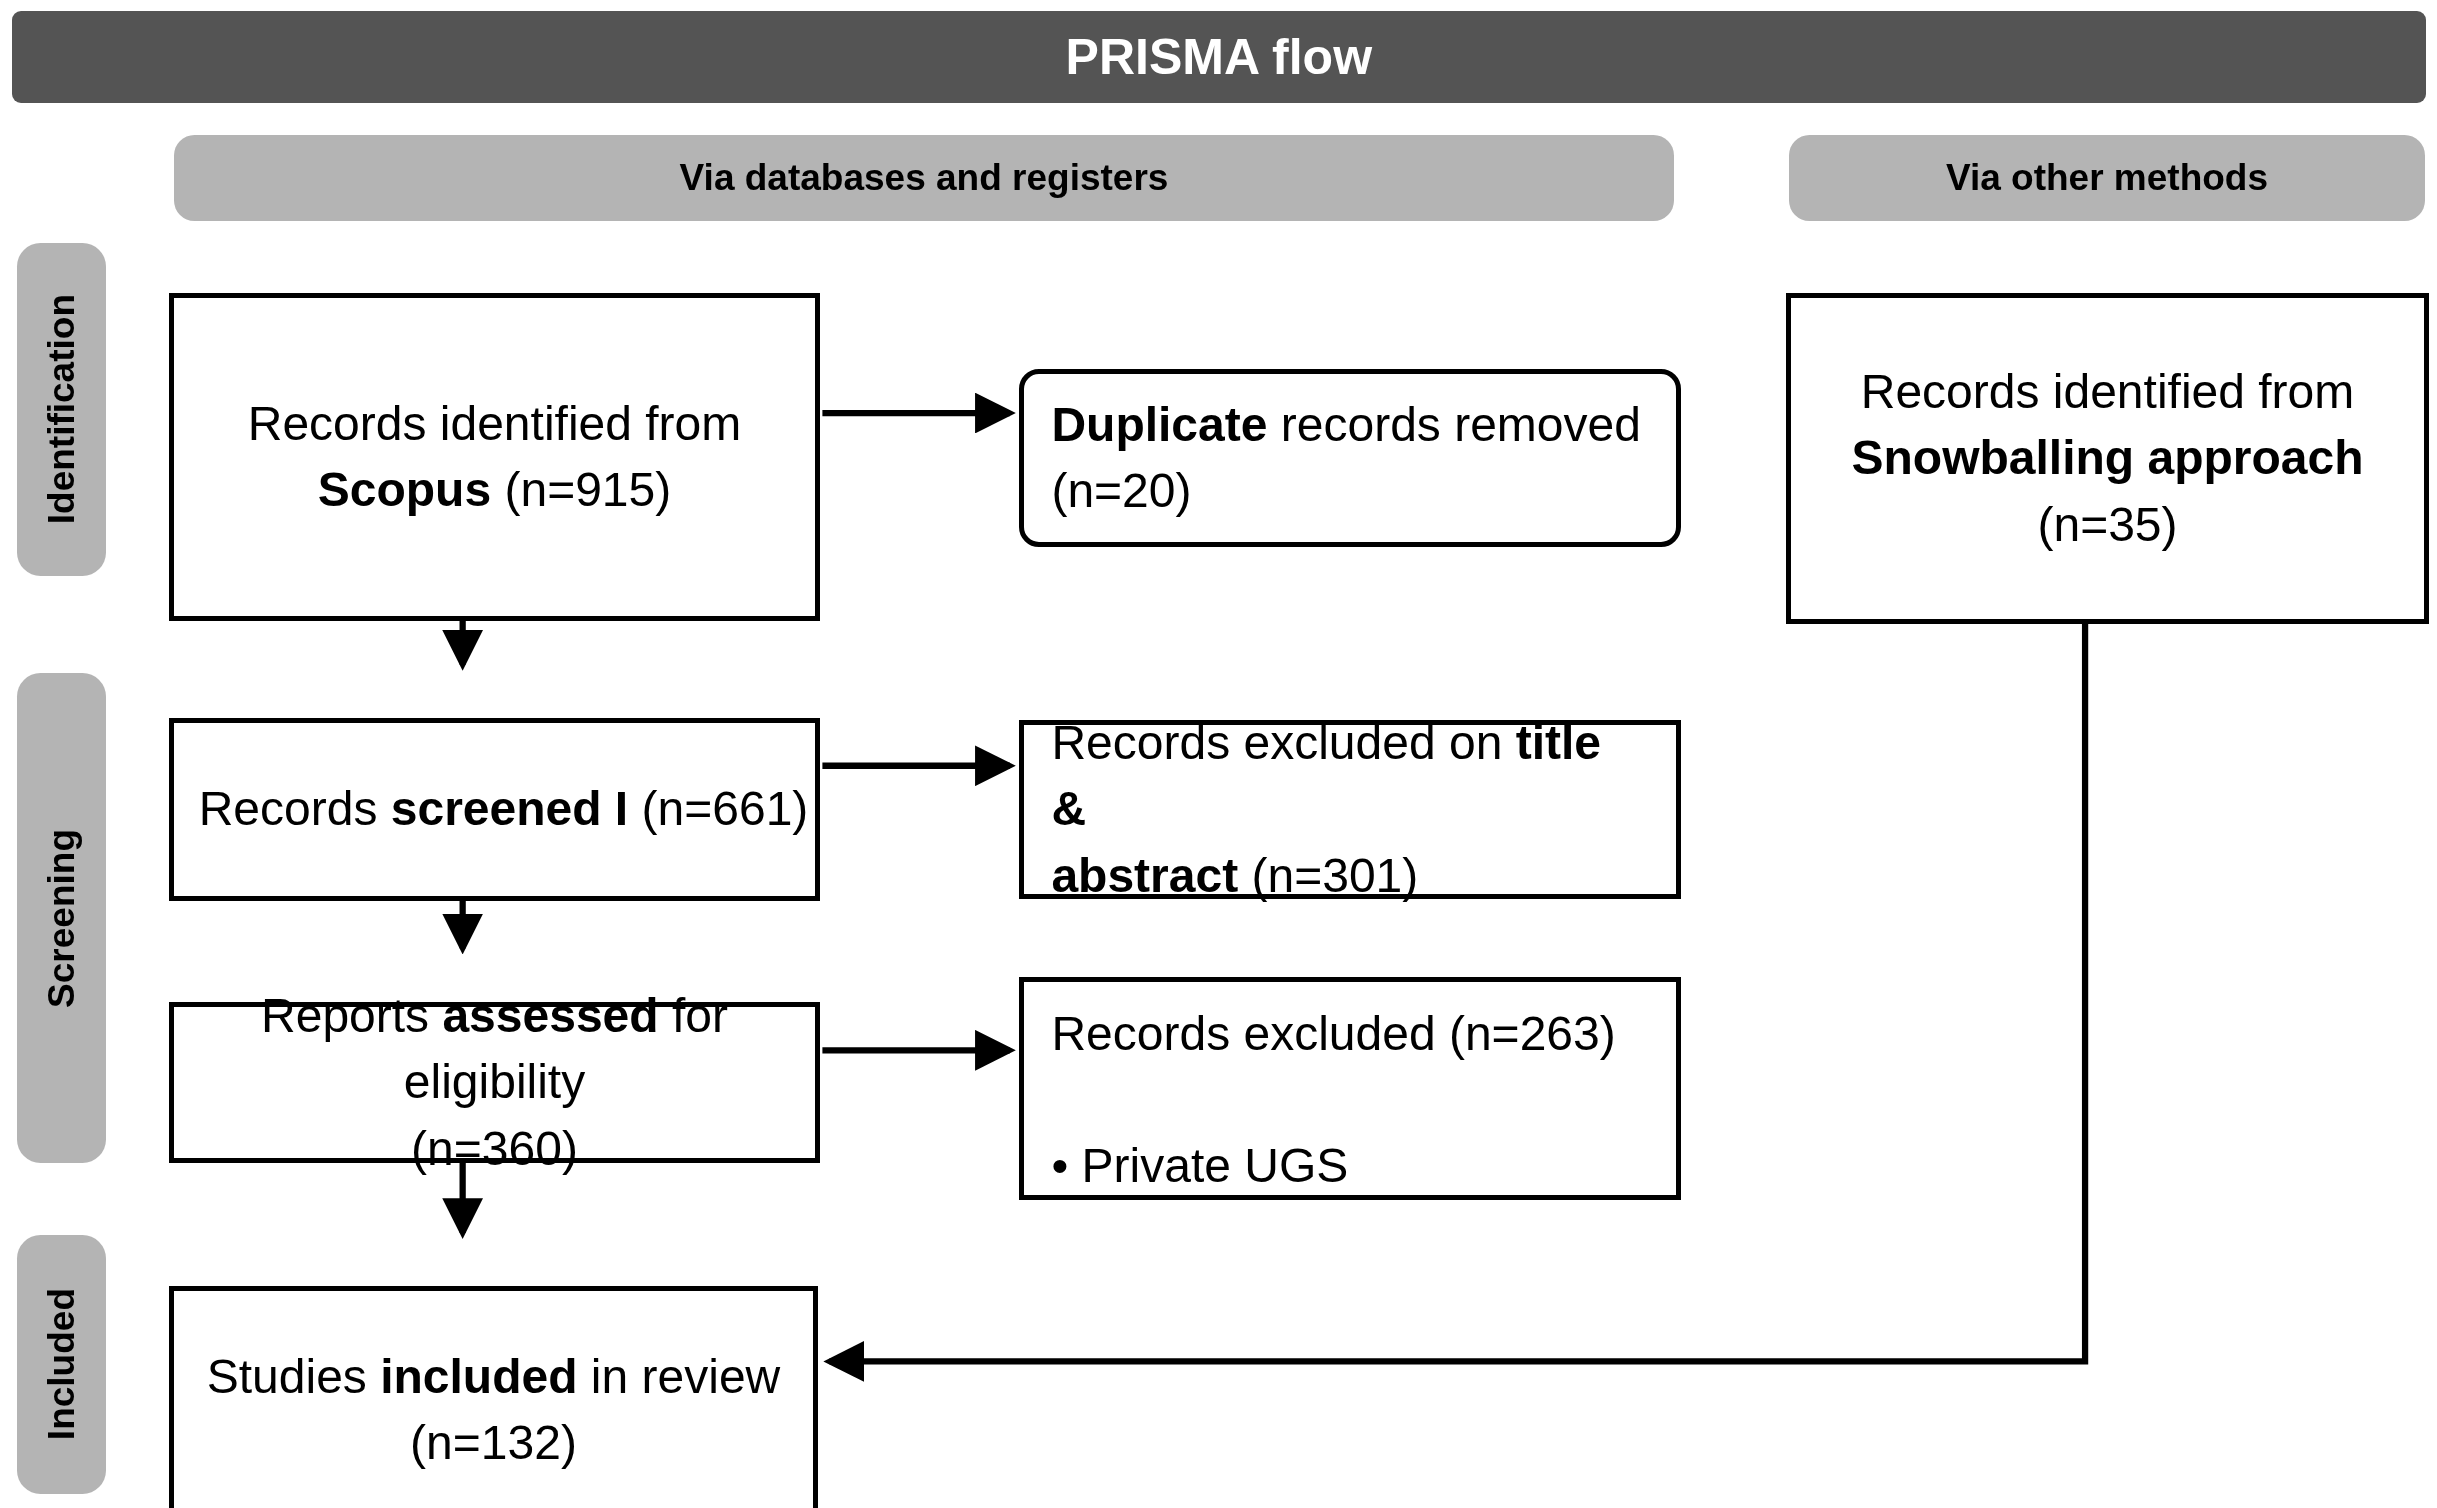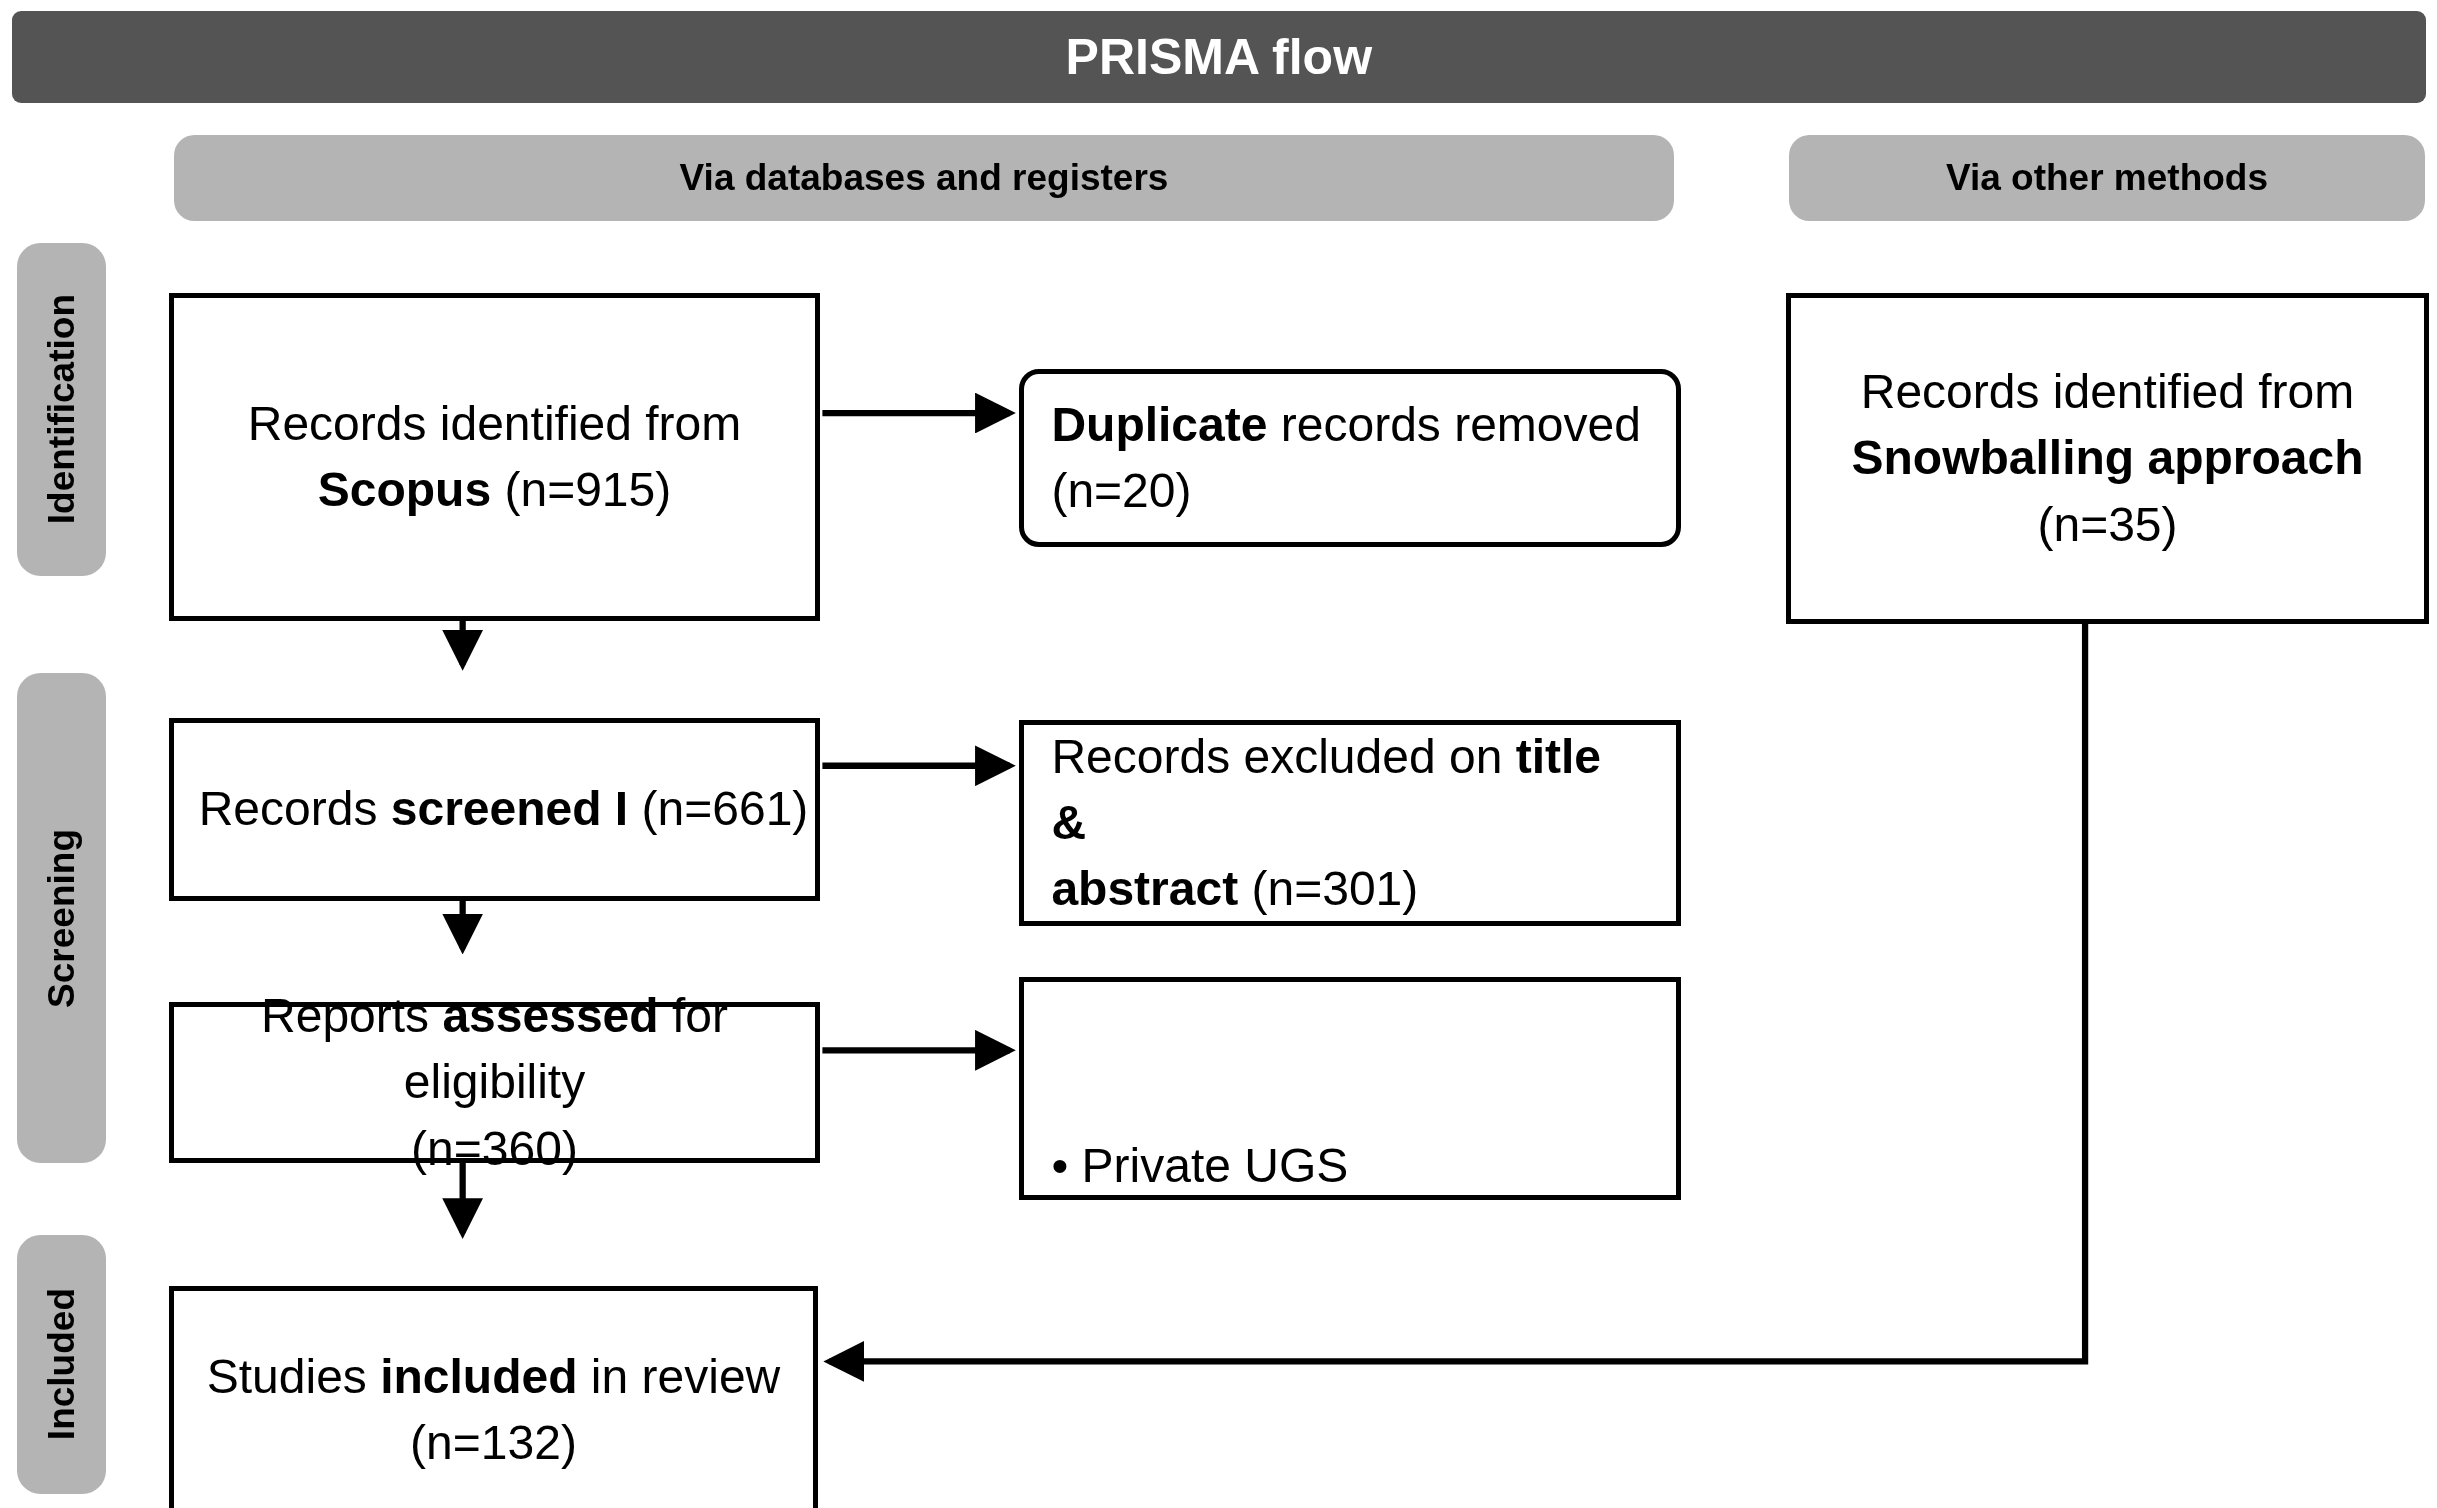--- a/index.html
+++ b/index.html
@@ -41,21 +41,21 @@
     display:flex;flex-direction:column;justify-content:center;
     font-size:48px;line-height:1.38;color:var(--ink);margin-top:44px;
   }
   .box .txt{width:100%;}
   .center{text-align:center;}
   .leftal{text-align:left;padding:0 27.4px;}
   .b-scopus   {left:169px; top:249px; width:651px;height:328px;}
   .b-dup      {left:1019px;top:325px; width:662px;height:178px;border-radius:20px;}
   .b-snow     {left:1786px;top:249px; width:643px;height:331px;}
   .b-screened {left:169px; top:674px; width:651px;height:183px;padding-left:18px;}
-  .b-excl1    {left:1019px;top:676px; width:662px;height:206px;}
+  .b-excl1    {left:1019px;top:676px; width:662px;height:179px;}
   .b-assessed {left:169px; top:958px;width:651px;height:161px;}
   .b-excl2    {left:1019px;top:933px;width:662px;height:223px;justify-content:flex-start;padding-top:19px;padding-bottom:15.7px;}
   .b-included {left:169px; top:1242px;width:649px;height:248px;}
   svg.connectors{position:absolute;left:0;top:0;pointer-events:none;}
   svg.connectors line, svg.connectors polyline{
     stroke:var(--ink);stroke-width:8;fill:none;
   }
   svg.connectors marker path{fill:var(--ink);}
 </style>
 </head>
@@ -133,21 +133,21 @@
 
 <div class="box center b-assessed">
   <div class="txt">
     <span>Reports </span><b>assessed</b><span> for eligibility</span><br>
     <span>(n=360)</span>
   </div>
 </div>
 
 <div class="box leftal b-excl2">
   <div class="txt">
-    <br>
+    <span>Records excluded (n=263)</span><br>
     <br>
     <span>• Private UGS</span>
   </div>
 </div>
 
 <div class="box center b-included">
   <div class="txt">
     <span>Studies </span><b>included</b><span> in review</span><br>
     <span>(n=132)</span>
   </div>

